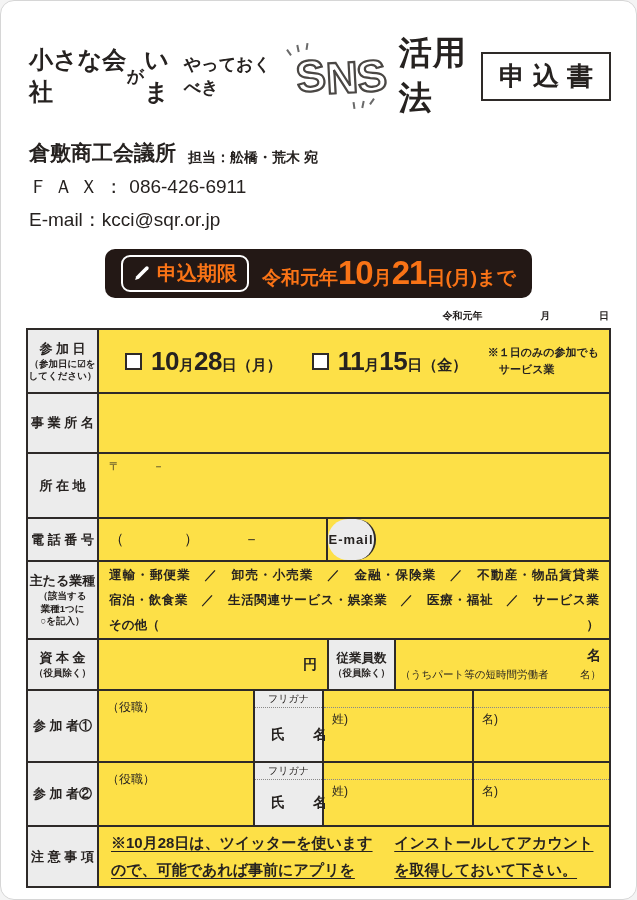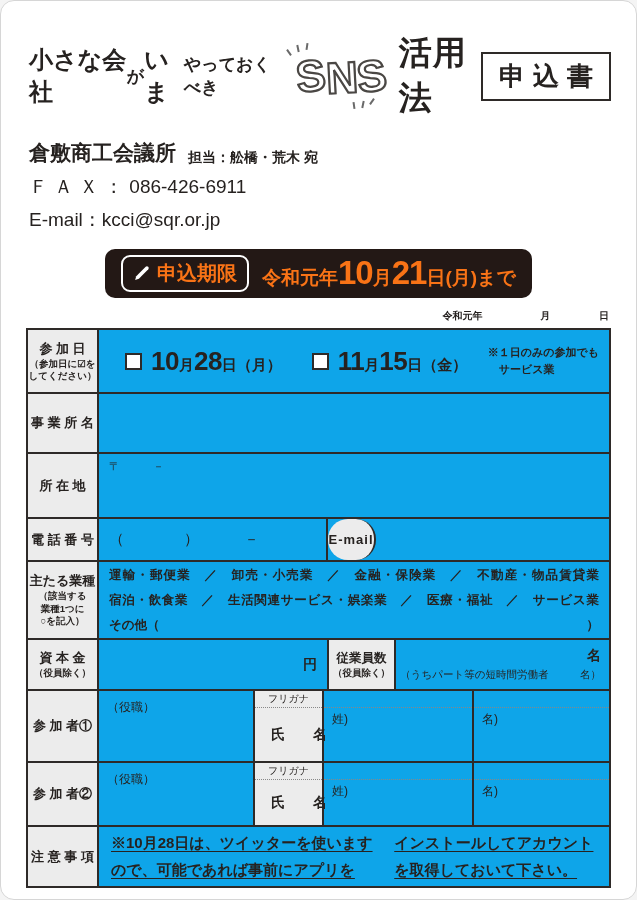--- a/index.html
+++ b/index.html
@@ -49,21 +49,21 @@
   }
   .dl-text { display:flex; align-items:baseline; font-weight:900; white-space:nowrap; }
   .dl-era  { font-size:19px; }
   .dl-num  { font-size:33px; letter-spacing:-1px; line-height:1; }
   .dl-unit { font-size:19px; }
   
   .date-line { text-align:right; margin:11px 27px 5px 0; font-size:10px; font-weight:700; }
   .date-line .gap-m { margin-left:55px; }
   .date-line .gap-d { margin-left:46px; }
   
-  .tbl { margin:0 25px; border:2.5px solid #2e2a28; background:#0ea5e9; }
+  .tbl { margin:0 25px; border:2.5px solid #2e2a28; background:#fde047; }
   .row { display:flex; }
   .row + .row { border-top:2px solid #2e2a28; }
   .lab {
     width:71px; min-width:71px; background:#ececec; border-right:2px solid #2e2a28;
     display:flex; flex-direction:column; align-items:center; justify-content:center;
     text-align:center; padding:2px 1px;
   }
   .lab-main { font-size:13px; font-weight:900; white-space:nowrap; }
   .lab-sub  { font-size:9.5px; font-weight:700; line-height:1.3; white-space:nowrap; }
   .cnt { flex:1; position:relative; }

